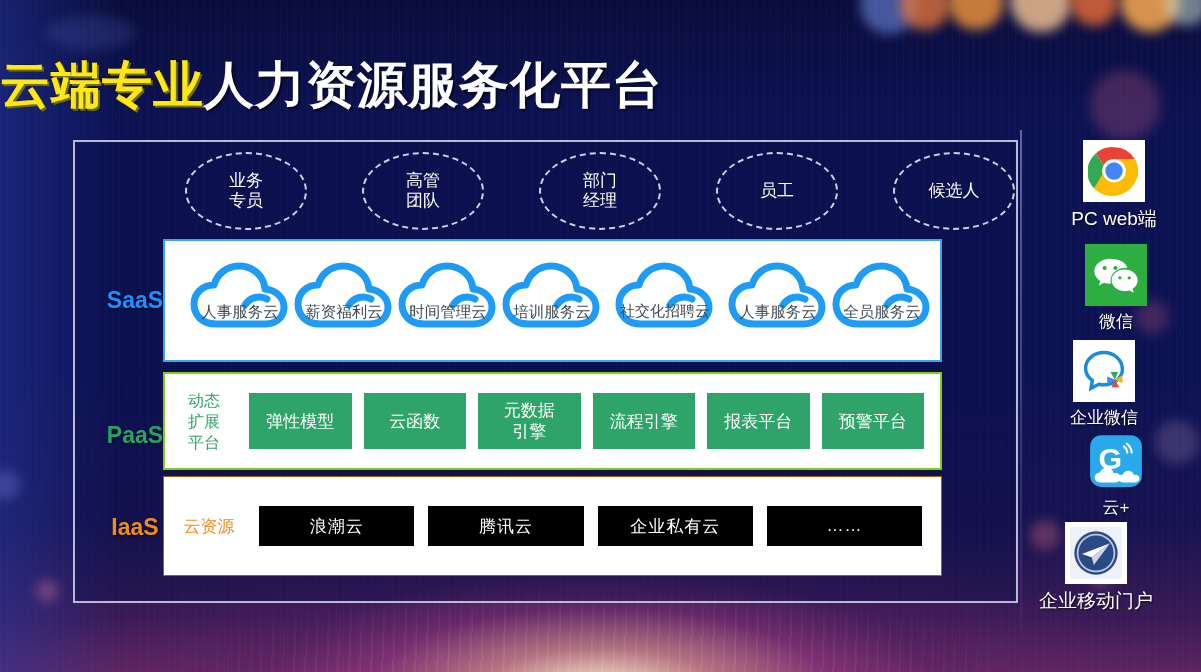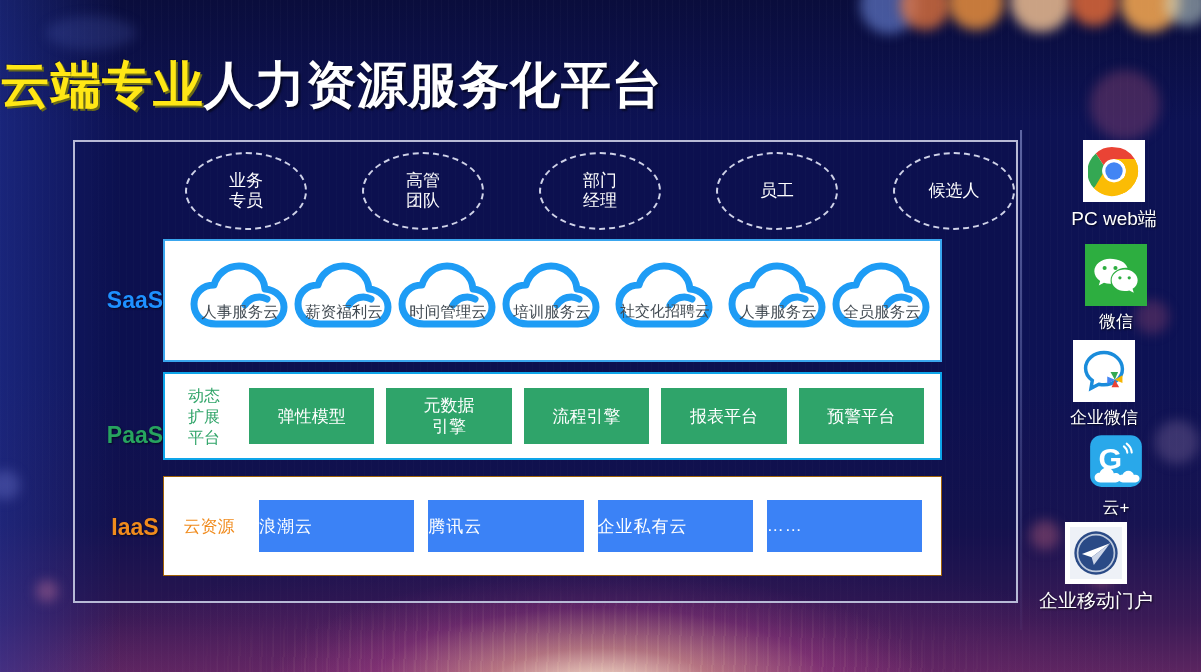--- a/index.html
+++ b/index.html
@@ -82,21 +82,21 @@
   }
   .layer-label.saas { color: #1e90ff; top: 145px; }
   .layer-label.paas { color: #27a45f; top: 280px; }
   .layer-label.iaas { color: #f08b1d; top: 372px; }
 
   .panel {
     position: absolute; left: 88px; width: 779px;
     background: #ffffff;
   }
   .panel.saas { top: 97px;  height: 123px; border: 2px solid #3aa6ee; }
-  .panel.paas { top: 230px; height: 88px;  border: 2px solid #0ea5e9; }
+  .panel.paas { top: 230px; height: 98px;  border: 2px solid #84cc16; }
   .panel.iaas { top: 334px; height: 100px; border: 1px solid #a16207; }
 
   
   .cloud-row {
     display: flex; align-items: center; justify-content: flex-end;
     height: 100%; padding: 16px 6px;
   }
   .cloud-item { position: relative; width: 104px; height: 86px; }
   .cloud-item svg { position: absolute; left: 50%; top: 4px; transform: translateX(-50%); }
   .cloud-item .cl-label {
@@ -119,23 +119,23 @@
     font-size: 17px; line-height: 21px; text-align: center;
   }
 
   
   .iaas-row { display: flex; align-items: center; height: 100%; padding: 0 12px 0 8px; }
   .iaas-lead {
     width: 74px; text-align: center; color: #f08b1d;
     font-size: 17px; margin-right: 6px; white-space: nowrap;
   }
   .iaas-box {
-    flex: 1 1 0; margin: 0 7px; height: 52px;
-    background: #3b82f6; color: #fff;
-    display: flex; align-items: center; justify-content: flex-start;
+    flex: 1 1 0; margin: 0 7px; height: 40px;
+    background: #000000; color: #fff;
+    display: flex; align-items: center; justify-content: center;
     font-size: 17px; letter-spacing: 1px;
   }
 
   
   .sidebar {
     position: absolute; left: 1026px; top: 140px;
     width: 175px; height: 470px;
   }
   .side-item {
     position: absolute; left: 0; width: 132px;
@@ -286,20 +286,23 @@
     <div class="paas-row">
       <div class="paas-lead">
         <div>动态</div>
         <div>扩展</div>
         <div>平台</div>
       </div>
       <div class="paas-box">
           <span>弹性模型</span>
         </div>
       <div class="paas-box">
+          <span>云函数</span>
+        </div>
+      <div class="paas-box">
         <div>
           <div>元数据</div>
           <div>引擎</div>
         </div>
       </div>
       <div class="paas-box">
           <span>流程引擎</span>
         </div>
       <div class="paas-box">
           <span>报表平台</span>

